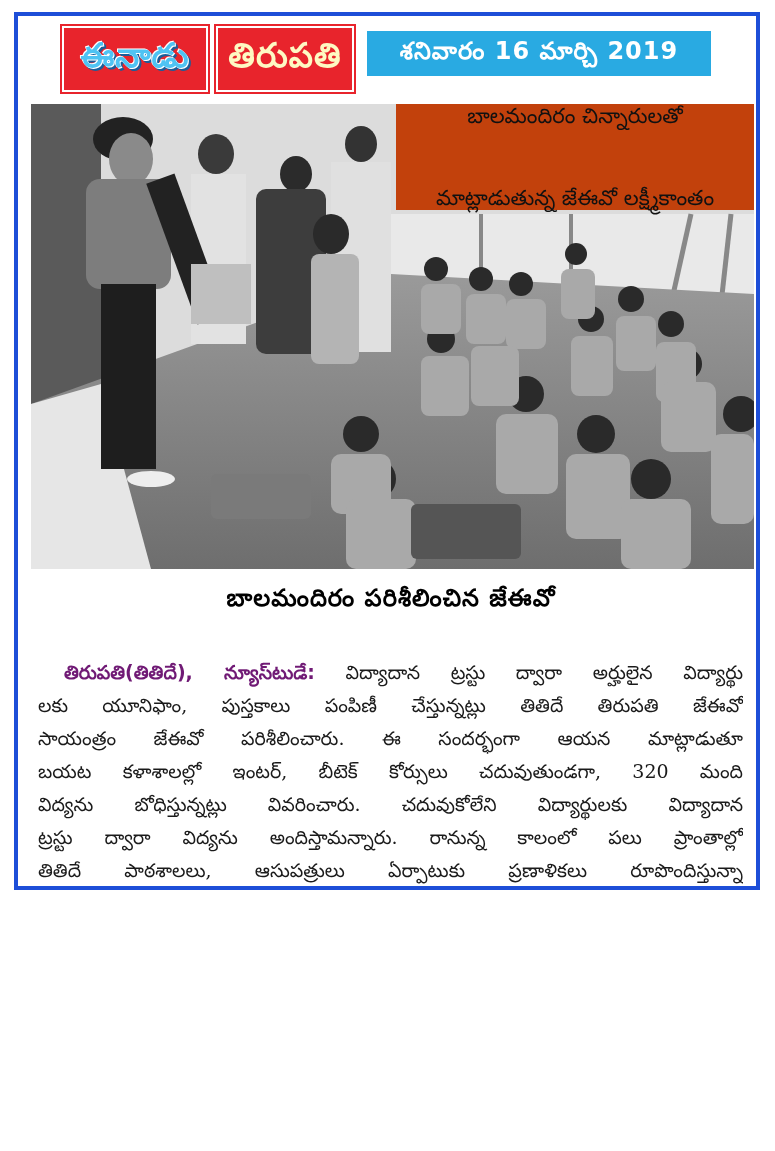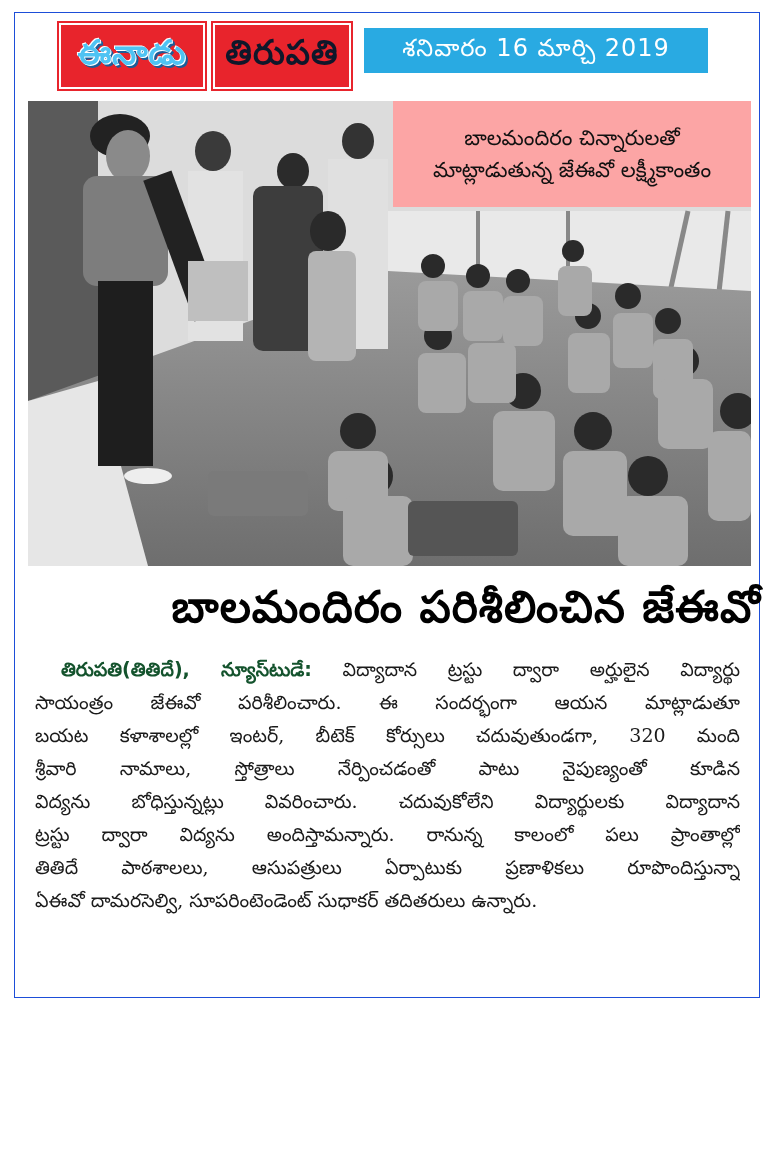--- a/index.html
+++ b/index.html
@@ -1,54 +1,54 @@
 <!DOCTYPE html>
 <html><head>
 <meta charset="utf-8">
 <style>
   html, body { margin:0; padding:0; background:#ffffff; }
   body { width:775px; height:1151px; position:relative; overflow:hidden;
          font-family:"DejaVu Sans", sans-serif; }
-  .frame { position:absolute; left:14px; top:12px; width:746px; height:986px;
-           border:1px solid #1d4ed8; box-sizing:border-box; background:#fff; }
+  .frame { position:absolute; left:14px; top:12px; width:746px; height:878px;
+           border:4px solid #1d4ed8; box-sizing:border-box; background:#fff; }
 
   
   .logo-box { position:absolute; top:10px; height:66px; background:#e8242c;
               box-sizing:border-box; border:2px solid #fff; outline:2px solid #e8242c;
               display:flex; align-items:center; justify-content:center; }
   .logo-eenadu { left:44px; width:146px; }
   .logo-city { left:198px; width:138px; }
   .logo-eenadu span { font-size:34px; font-weight:bold; color:#4fc3f3;
               text-shadow: 1px 1px 0 #fff, -1px -1px 0 #fff, 2px 2px 0 #1b5e9a, 3px 3px 0 #1b5e9a;
               letter-spacing:1px; }
-  .logo-city span { font-size:34px; font-weight:bold; color:#0f172a; letter-spacing:1px; }
+  .logo-city span { font-size:34px; font-weight:bold; color:#fef9c3; letter-spacing:1px; }
   .date-box { position:absolute; left:349px; top:15px; width:344px; height:45px;
               background:#29aae2; display:flex; align-items:center; justify-content:center; }
-  .date-box span { color:#fff; font-size:24px; font-weight:normal; letter-spacing:1px; }
+  .date-box span { color:#fff; font-size:24px; font-weight:bold; letter-spacing:1px; }
 
   
   .photo { position:absolute; left:13px; top:88px; width:723px; height:465px;
            background:#d8d8d8; overflow:hidden; }
   .photo svg { position:absolute; left:0; top:0; }
   .caption-box { position:absolute; left:365px; top:0px; width:358px; height:106px;
-                 background:#fca5a5; display:flex; flex-direction:column;
-                 align-items:center; justify-content:center; gap:8px; }
+                 background:#c2410c; display:flex; flex-direction:column;
+                 align-items:center; justify-content:space-between; gap:8px; }
   .caption-box span { font-size:21px; color:#111; line-height:1.15; }
 
   
-  .headline { position:absolute; left:0; width:746px; top:568px; text-align:right;
-              font-size:44px; font-weight:bold; color:#000; letter-spacing:1px; }
+  .headline { position:absolute; left:0; width:746px; top:568px; text-align:center;
+              font-size:24px; font-weight:bold; color:#000; letter-spacing:1px; }
 
   
   .body-text { position:absolute; left:20px; top:640px; width:705px; }
   .body-line { display:block; font-family:"DejaVu Serif", serif; font-size:19px;
                color:#1a1a1a; height:33px; line-height:33px; white-space:nowrap;
                overflow:hidden; text-align:justify; text-align-last:justify; }
   .body-line.last { text-align-last:left; }
-  .dateline { font-family:"DejaVu Sans", sans-serif; font-weight:bold; color:#14532d;margin-top:28px; }
+  .dateline { font-family:"DejaVu Sans", sans-serif; font-weight:bold; color:#701a75;margin-top:28px; }
   .indent { padding-left:26px; }
 </style>
 </head>
 <body>
 
 <div class="frame">
 
   <div class="logo-box logo-eenadu">
     <span>ఈనాడు</span>
   </div>
@@ -139,21 +139,20 @@
     <div class="caption-box">
       <span>బాలమందిరం చిన్నారులతో</span>
       <span>మాట్లాడుతున్న జేఈవో లక్ష్మీకాంతం</span>
     </div>
   </div>
 
   <div class="headline">బాలమందిరం పరిశీలించిన జేఈవో</div>
 
   <div class="body-text">
     <span class="body-line indent"><span class="dateline">తిరుపతి(తితిదే), న్యూస్‌టుడే:</span> <span>విద్యాదాన ట్రస్టు ద్వారా అర్హులైన విద్యార్థు</span></span>
+    <span class="body-line">లకు యూనిఫాం, పుస్తకాలు పంపిణీ చేస్తున్నట్లు తితిదే తిరుపతి జేఈవో</span>
     <span class="body-line">సాయంత్రం జేఈవో పరిశీలించారు. ఈ సందర్భంగా ఆయన మాట్లాడుతూ</span>
     <span class="body-line">బయట కళాశాలల్లో ఇంటర్, బీటెక్ కోర్సులు చదువుతుండగా, 320 మంది</span>
-    <span class="body-line">శ్రీవారి నామాలు, స్తోత్రాలు నేర్పించడంతో పాటు నైపుణ్యంతో కూడిన</span>
     <span class="body-line">విద్యను బోధిస్తున్నట్లు వివరించారు. చదువుకోలేని విద్యార్థులకు విద్యాదాన</span>
     <span class="body-line">ట్రస్టు ద్వారా విద్యను అందిస్తామన్నారు. రానున్న కాలంలో పలు ప్రాంతాల్లో</span>
     <span class="body-line">తితిదే పాఠశాలలు, ఆసుపత్రులు ఏర్పాటుకు ప్రణాళికలు రూపొందిస్తున్నా</span>
-    <span class="body-line last">ఏఈవో దామరసెల్వి, సూపరింటెండెంట్ సుధాకర్ తదితరులు ఉన్నారు.</span>
   </div>
 </div>
 
 </body></html>

